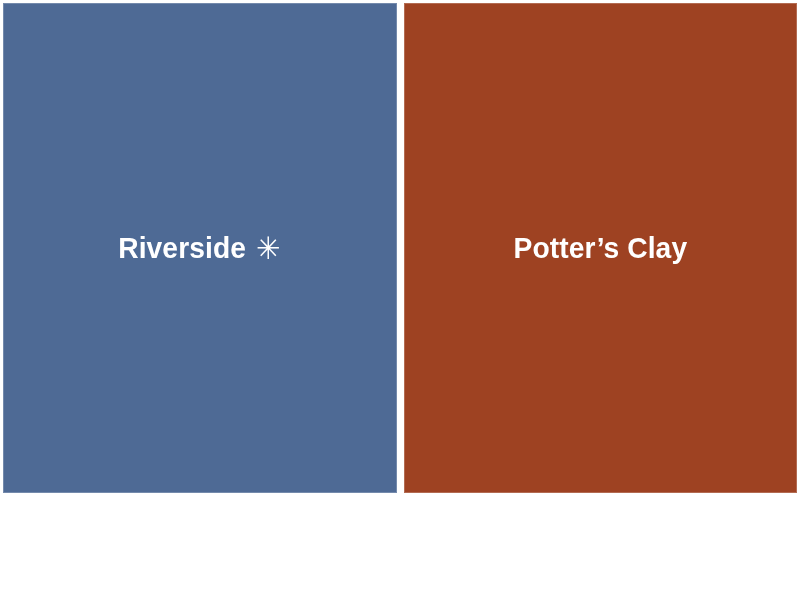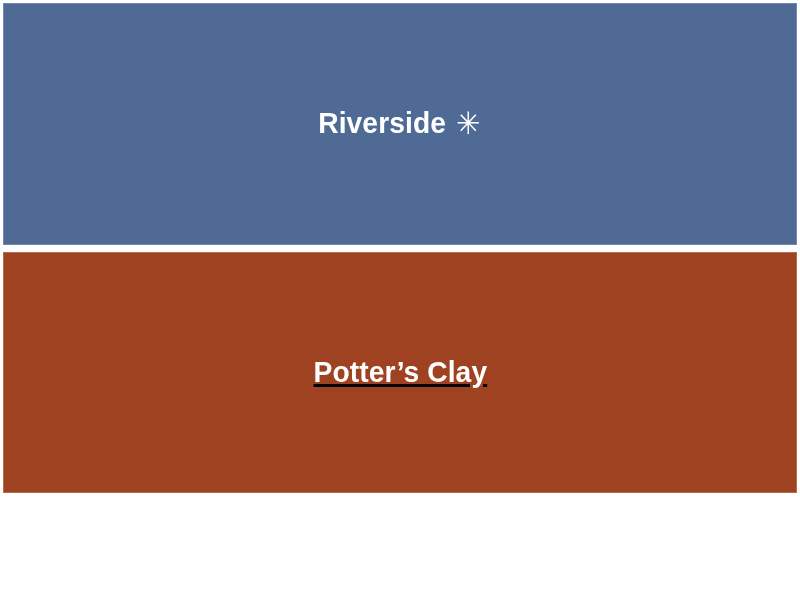--- a/index.html
+++ b/index.html
@@ -16,21 +16,20 @@
   }
 
   #palette {
     position: relative;
     width: 800px;
     height: 496px;
     background: #ffffff;
     box-sizing: border-box;
     padding: 3px 3px 3px 3px;
     display: flex;
-    flex-direction: column;
     gap: 7px;
   }
 
   .swatch {
     position: relative;
     flex: 1 1 0;
     width: 100%;
     box-sizing: border-box;
     display: flex;
     align-items: center;
@@ -79,19 +78,19 @@
 
 <div id="palette">
 
   <div class="swatch" style="background-color: rgb(78, 106, 149);">
     <div class="swatch-label" style="color: rgb(255, 255, 255);">
       <span class="swatch-name">Riverside</span><span class="swatch-mark">✳</span>
     </div>
   </div>
 
 
-  <div class="swatch" style="background-color: rgb(158, 66, 34); text-decoration: underline;">
+  <div class="swatch" style="background-color: rgb(158, 66, 34);">
     <div class="swatch-label" style="color: rgb(255, 255, 255);">
       <span class="swatch-name">Potter’s Clay</span>
     </div>
   </div>
 
 </div>
 
 </body></html>

